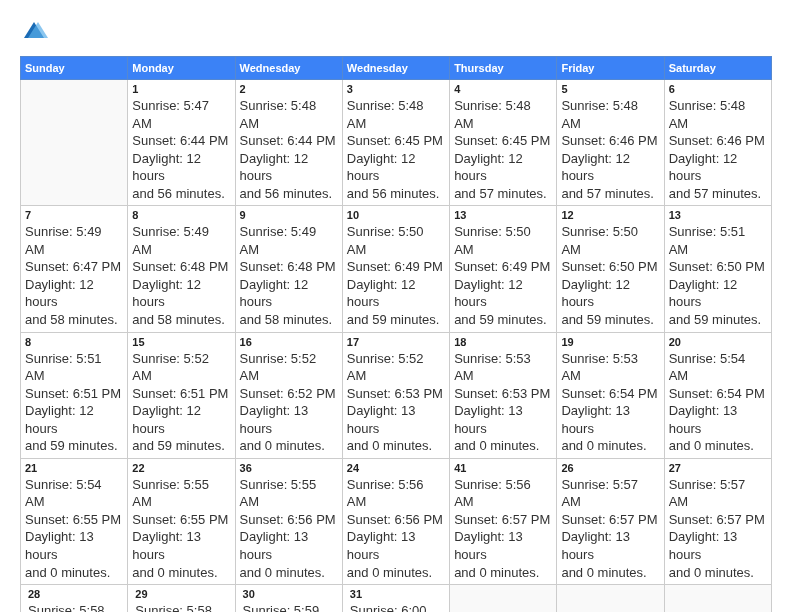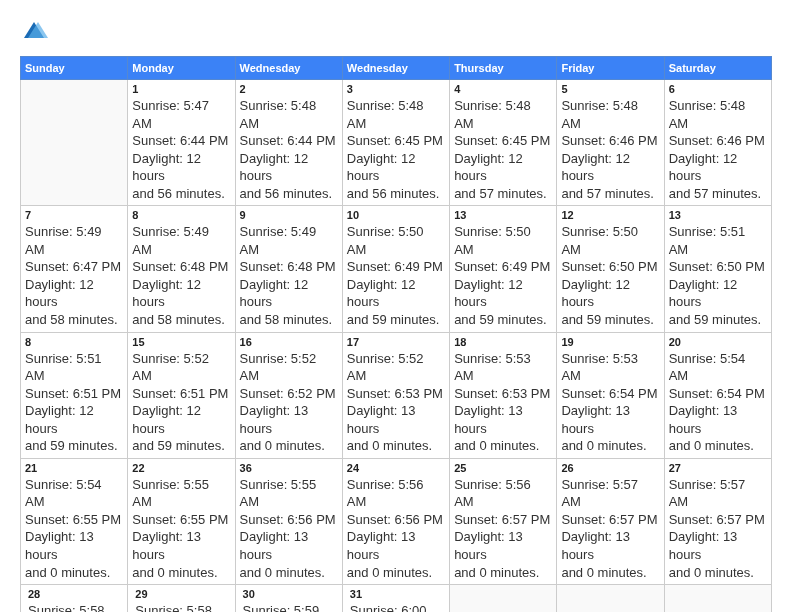--- a/index.html
+++ b/index.html
@@ -234,21 +234,21 @@
           </td>
           <td>
             <span class="day-num">36</span>
             <div class="day-info">Sunrise: 5:55 AM<br>Sunset: 6:56 PM<br>Daylight: 13 hours<br>and 0 minutes.</div>
           </td>
           <td>
             <span class="day-num">24</span>
             <div class="day-info">Sunrise: 5:56 AM<br>Sunset: 6:56 PM<br>Daylight: 13 hours<br>and 0 minutes.</div>
           </td>
           <td>
-            <span class="day-num">25</span>
+            <span class="day-num">41</span>
             <div class="day-info">Sunrise: 5:56 AM<br>Sunset: 6:57 PM<br>Daylight: 13 hours<br>and 0 minutes.</div>
           </td>
           <td>
             <span class="day-num">26</span>
             <div class="day-info">Sunrise: 5:57 AM<br>Sunset: 6:57 PM<br>Daylight: 13 hours<br>and 0 minutes.</div>
           </td>
           <td>
             <span class="day-num">27</span>
             <div class="day-info">Sunrise: 5:57 AM<br>Sunset: 6:57 PM<br>Daylight: 13 hours<br>and 0 minutes.</div>
           </td>

